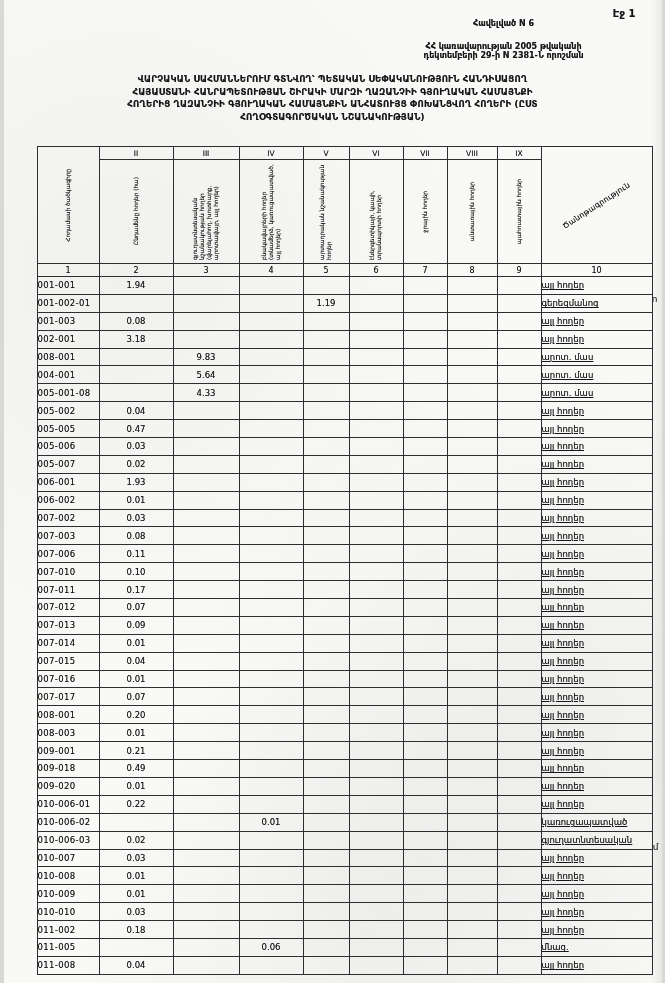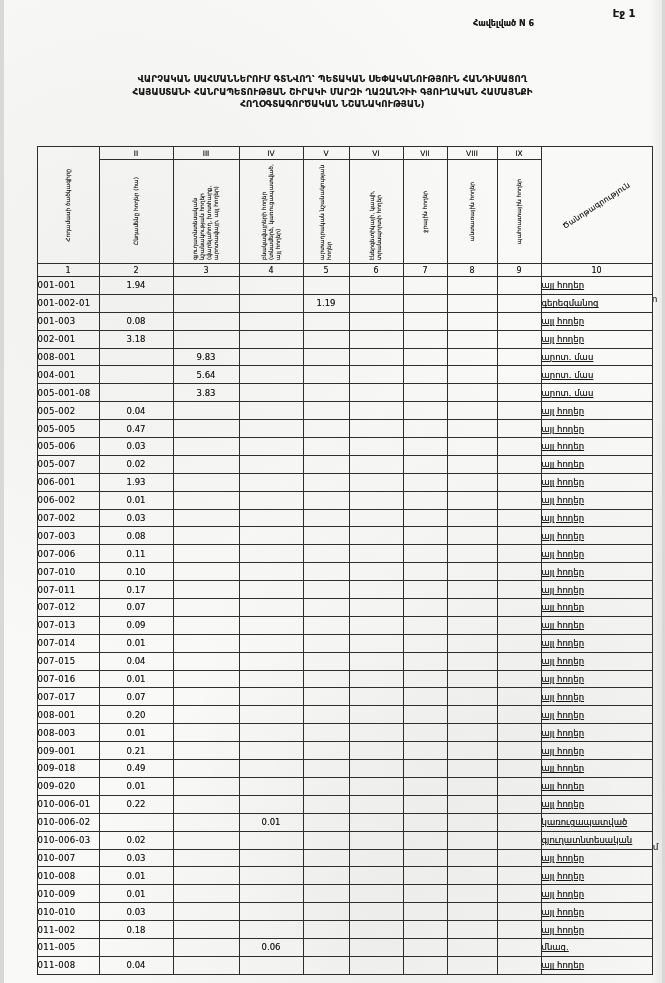--- a/index.html
+++ b/index.html
@@ -47,25 +47,28 @@
 <body>
 
 <div class="page">
 
   <div class="scan-edge"></div>
 
   <div class="page-label">Էջ 1</div>
 
   <div class="gov-block">
     <div class="l1">Հավելված N 6</div>
+    <div>ՀՀ կառավարության 2005 թվականի</div>
+    <div>դեկտեմբերի 29-ի N 2381-Ն որոշման</div>
   </div>
 
   <div class="title-block">
     <div>ՎԱՐՉԱԿԱՆ ՍԱՀՄԱՆՆԵՐՈՒՄ ԳՏՆՎՈՂ՝ ՊԵՏԱԿԱՆ ՍԵՓԱԿԱՆՈՒԹՅՈՒՆ ՀԱՆԴԻՍԱՑՈՂ</div>
     <div>ՀԱՅԱՍՏԱՆԻ ՀԱՆՐԱՊԵՏՈՒԹՅԱՆ ՇԻՐԱԿԻ ՄԱՐԶԻ ՂԱԶԱՆՉԻԻ ԳՅՈՒՂԱԿԱՆ ՀԱՄԱՅՆՔԻ</div>
+    <div>ՀՈՂԵՐԻՑ ՂԱԶԱՆՉԻԻ ԳՅՈՒՂԱԿԱՆ ՀԱՄԱՅՆՔԻՆ ԱՆՀԱՏՈՒՅՑ ՓՈԽԱՆՑՎՈՂ ՀՈՂԵՐԻ (ԸՍՏ</div>
     <div>ՀՈՂՕԳՏԱԳՈՐԾԱԿԱՆ ՆՇԱՆԱԿՈՒԹՅԱՆ)</div>
   </div>
 
   <table class="land">
     <colgroup>
       <col style="width:62px">
         <col style="width:74px">
         <col style="width:66px">
       <col style="width:64px">
         <col style="width:46px">
@@ -220,21 +223,21 @@
           <td class="val"></td>
           <td class="val"></td>
           <td class="val"></td>
           <td class="val"></td>
           <td class="val"></td>
           <td class="note"><span class="note-text">արոտ. մաս</span></td>
         </tr>
         <tr>
           <td class="code">005-001-08</td>
           <td class="val"></td>
-          <td class="val">3.83</td>
+          <td class="val">4.33</td>
           <td class="val"></td>
           <td class="val"></td>
           <td class="val"></td>
           <td class="val"></td>
           <td class="val"></td>
           <td class="val"></td>
           <td class="note"><span class="note-text">արոտ. մաս</span></td>
         </tr>
         <tr>
           <td class="code">005-002</td>

